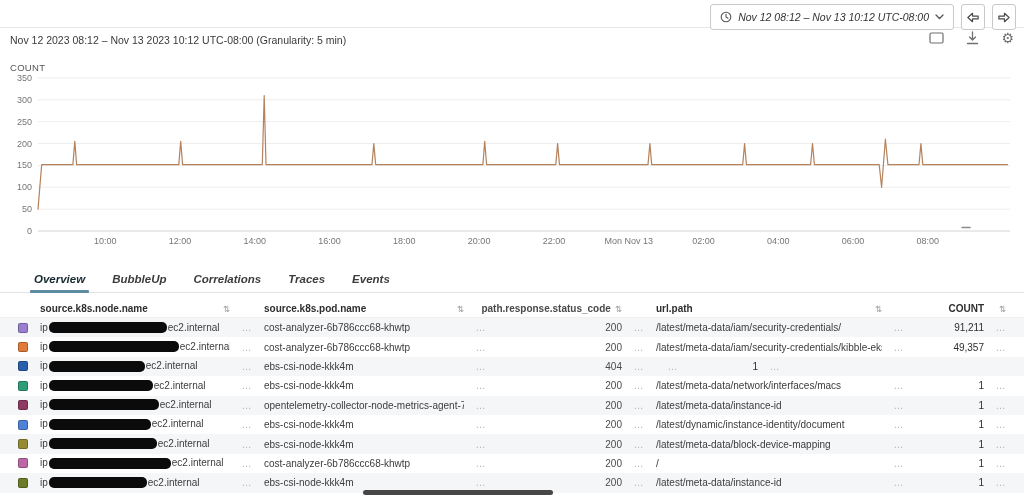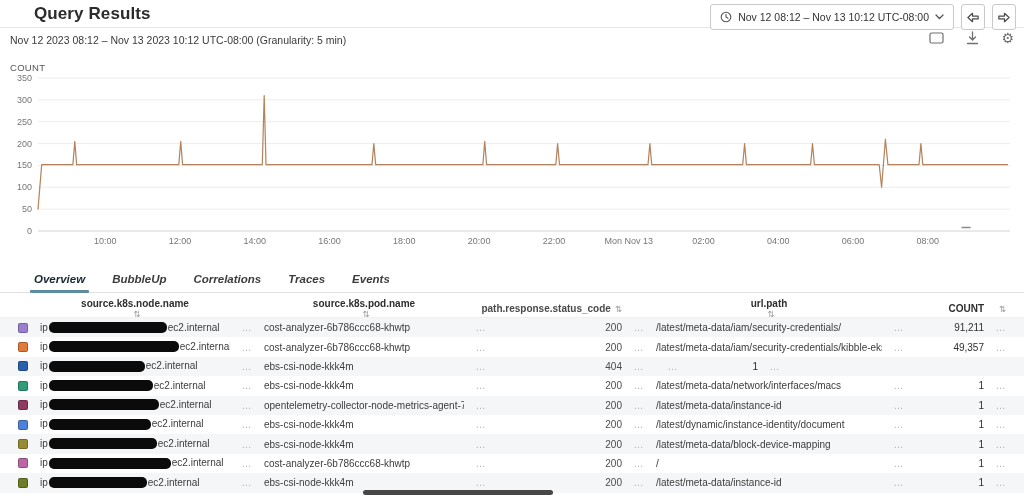--- a/index.html
+++ b/index.html
@@ -5,21 +5,21 @@
   * { margin:0; padding:0; box-sizing:border-box; }
   html,body { width:1024px; height:495px; background:#fff; font-family:"Liberation Sans", sans-serif; color:#333; overflow:hidden; }
   .page { position:relative; width:1024px; height:495px; }
 
   
   .title-row { position:absolute; top:0; left:0; right:0; height:28px; border-bottom:1px solid #e8e8e8; }
   .page-title { position:absolute; left:34px; top:4px; font-size:17px; font-weight:700; color:#2b2b2b; letter-spacing:.1px; }
   .subtitle { position:absolute; left:10px; top:34px; font-size:10.5px; color:#3a3a3a; }
 
   .toolbar { position:absolute; top:4px; right:8px; display:flex; gap:7px; align-items:center; }
-  .date-btn { height:26px; display:flex; align-items:center; gap:6px; padding:0 9px; border:1px solid #c9c9c9; border-radius:3px; background:#fff; font-size:10.5px; color:#333; cursor:pointer; }
+  .date-btn { height:26px; display:flex; align-items:center; gap:6px; padding:0 9px; border:1px solid #c9c9c9; border-radius:3px; background:#fff; font-size:10.5px; color:#333; cursor:pointer;font-style:italic; }
   .sq-btn { width:24px; height:26px; display:flex; align-items:center; justify-content:center; border:1px solid #c9c9c9; border-radius:3px; background:#fff; cursor:pointer; }
   .icon-row { position:absolute; top:31px; right:10px; display:flex; gap:22px; align-items:center; }
   .flat-btn { background:none; border:none; cursor:pointer; display:flex; align-items:center; color:#6f6f6f; }
   .gear-glyph { font-size:14px; color:#6f6f6f; line-height:14px; }
 
   
   .chart-wrap { position:absolute; top:56px; left:0; width:1024px; height:196px; }
   .count-label { position:absolute; left:10px; top:6px; font-size:9.5px; color:#555; font-weight:400; letter-spacing:.3px; }
   svg text { font-family:"Liberation Sans", sans-serif; }
 
@@ -39,31 +39,30 @@
   .swatch { width:10px; height:10px; border-radius:2px; border:1px solid rgba(0,0,0,.25); }
   .c-node { width:190px; flex:none; white-space:nowrap; overflow:hidden; }
   .c-dots { width:34px; flex:none; text-align:center; color:#b3b3b3; font-size:10px; letter-spacing:1px; }
   .c-pod { width:200px; flex:none; white-space:nowrap; overflow:hidden; }
   .c-status { width:124px; flex:none; text-align:right; color:#4a4a4a; }
   .c-url { flex:1; white-space:nowrap; overflow:hidden; }
   .c-count { width:68px; flex:none; text-align:right; color:#2e2e2e; }
   .redaction { display:inline-block; height:11px; background:#0b0b0b; border-radius:5px; vertical-align:middle; margin:0 1px 1px 1px; }
   .sort { font-size:8.5px; color:#9a9a9a; margin-left:4px; font-weight:400; }
   .hcell-right { display:flex; justify-content:flex-end; align-items:center; }
-  .hcell-left { display:flex; justify-content:space-between; align-items:center;flex-direction:column; }
+  .hcell-left { display:flex; justify-content:space-between; align-items:center; }
 
   .hscrollbar { position:absolute; bottom:0; left:363px; width:190px; height:5px; background:#474747; border-radius:3px; cursor:grab; }
 </style>
 </head>
 <body>
 
 <div class="page">
 
   <div class="title-row"></div>
-  <div class="page-title">Query Results</div>
   <div class="subtitle">Nov 12 2023 08:12 – Nov 13 2023 10:12 UTC-08:00 (Granularity: 5 min)</div>
 
   <div class="toolbar">
     <button class="date-btn">
       <span style="display:flex;">
         <svg width="12" height="12" viewBox="0 0 12 12">
             <circle cx="6" cy="6" r="4.8" fill="none" stroke="#555" stroke-width="1.1"></circle>
             <path d="M6 3.4 V6 L8 7.2" fill="none" stroke="#555" stroke-width="1.1" stroke-linecap="round"></path>
           </svg>
       </span>

